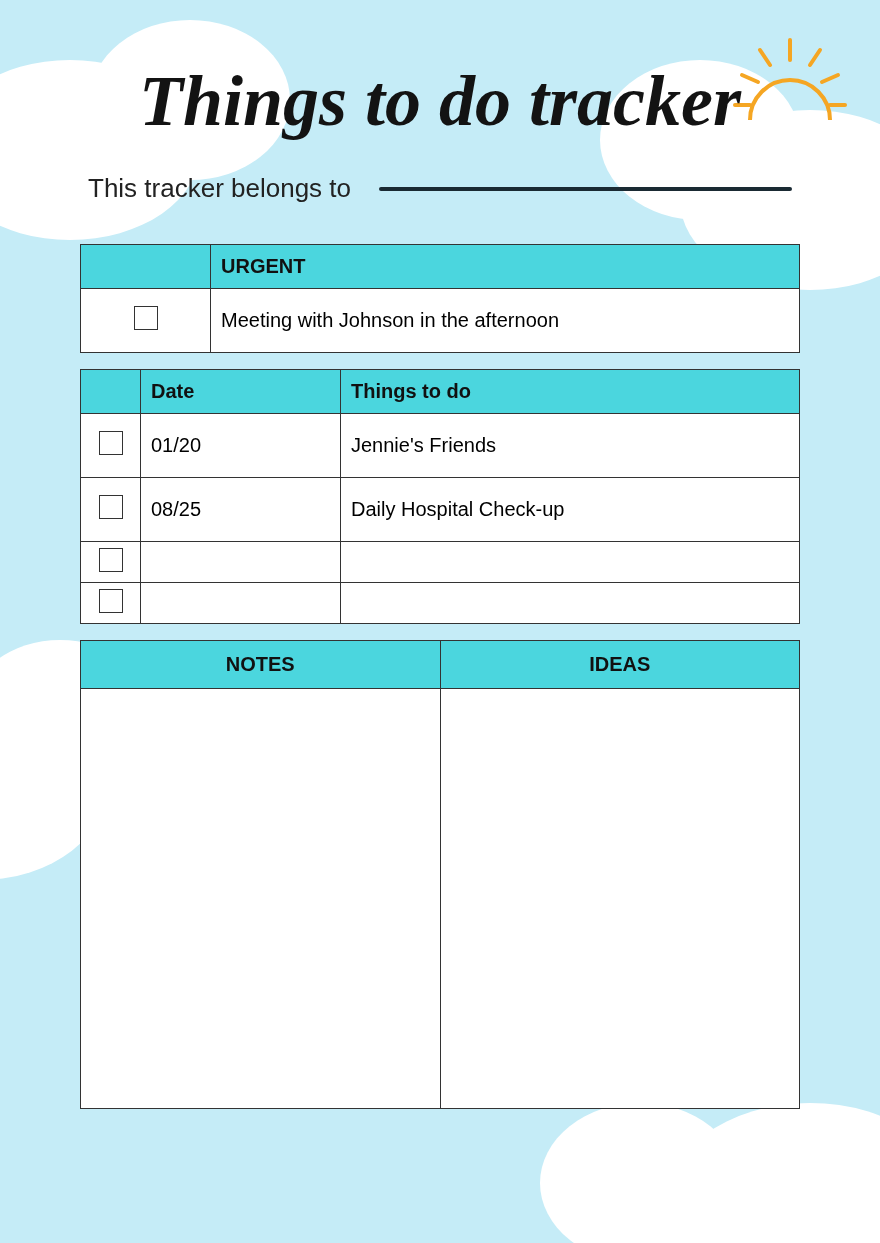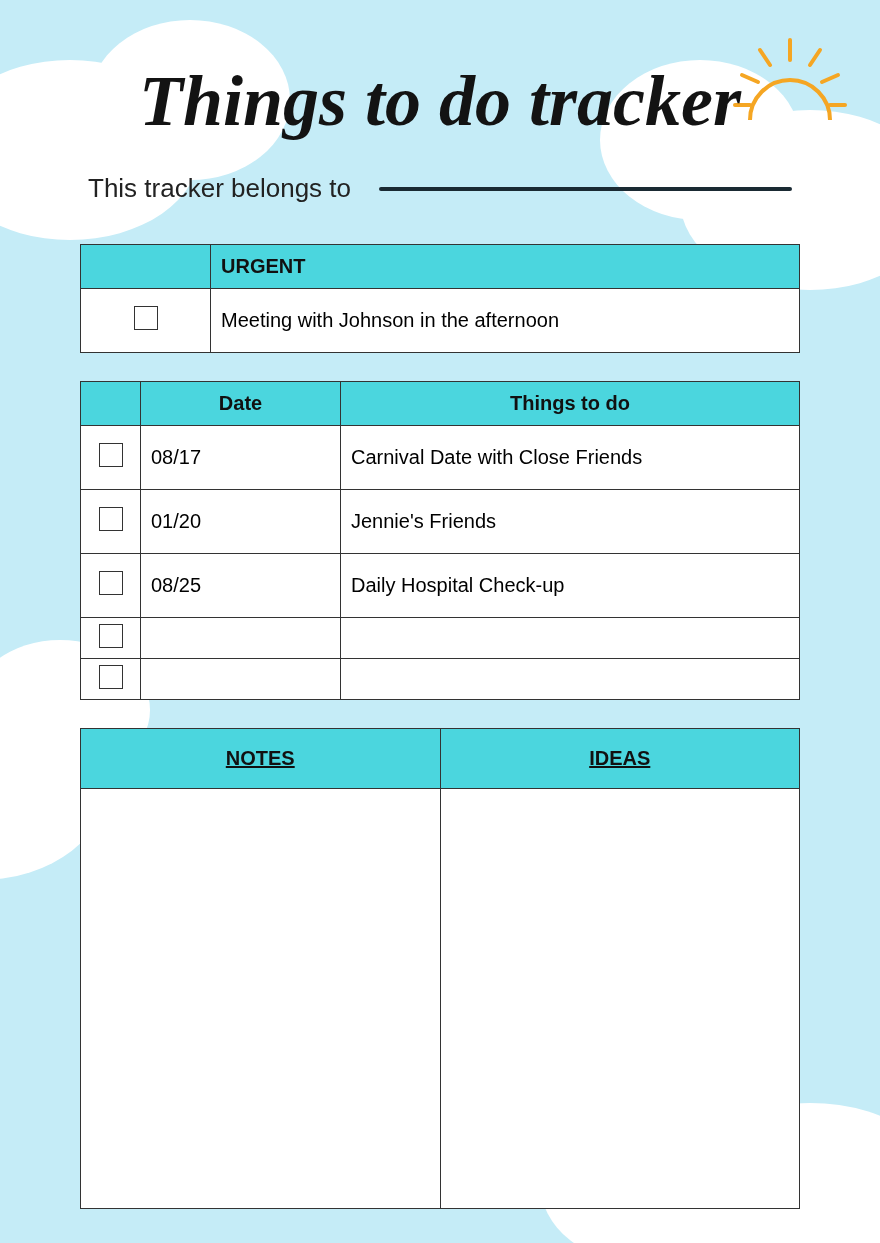--- a/index.html
+++ b/index.html
@@ -73,21 +73,21 @@
     position: absolute;
     height: 2px;
     background: #1a2a33;
     border-radius: 2px;
   }
 
   table {
     width: 100%;
     border-collapse: collapse;
     background: #fff;
-    margin-bottom: 28px;
+    margin-bottom: 16px;
   }
   th, td {
     border: 1px solid #333;
     padding: 20px 10px;
     font-size: 20px;
     text-align: left;
     vertical-align: middle;
   }
   th {
     background: #4bd6de;
@@ -103,24 +103,24 @@
     height: 24px;
     border: 1.5px solid #333;
     background: #fff;
   }
 
   .urgent-table .check-cell-wide { width: 130px; }
   .urgent-table th { padding: 10px 10px; }
 
   .todo-table td { height: 38px; }
   .todo-table .date-col { width: 200px; }
-  .todo-table th { text-align: center; padding: 10px; }
+  .todo-table th { text-align: left; padding: 10px; }
 
   .notes-table { margin-bottom: 0; }
-  .notes-table th { text-align: center; padding: 18px; width: 50%; text-decoration: underline; }
+  .notes-table th { text-align: center; padding: 12px; width: 50%; }
   .notes-table td { height: 420px; vertical-align: top; }
 </style>
 </head>
 <body>
 
 <div class="cloud cloud1a"></div>
 <div class="cloud cloud1b"></div>
 <div class="cloud cloud2a"></div>
 <div class="cloud cloud2b"></div>
 <div class="cloud cloud3a"></div>
@@ -164,25 +164,20 @@
 
   <table class="todo-table">
     <tbody>
         <tr>
       <th class="check-cell"></th>
       <th class="date-col th-center">Date</th>
       <th class="th-center">Things to do</th>
     </tr>
     <tr>
       <td class="check-cell"><span class="checkbox"></span></td>
-      <td>08/17</td>
-      <td>Carnival Date with Close Friends</td>
-    </tr>
-    <tr>
-      <td class="check-cell"><span class="checkbox"></span></td>
       <td>01/20</td>
       <td>Jennie's Friends</td>
     </tr>
     <tr>
       <td class="check-cell"><span class="checkbox"></span></td>
       <td>08/25</td>
       <td>Daily Hospital Check-up</td>
     </tr>
     <tr>
       <td class="check-cell"><span class="checkbox"></span></td>

